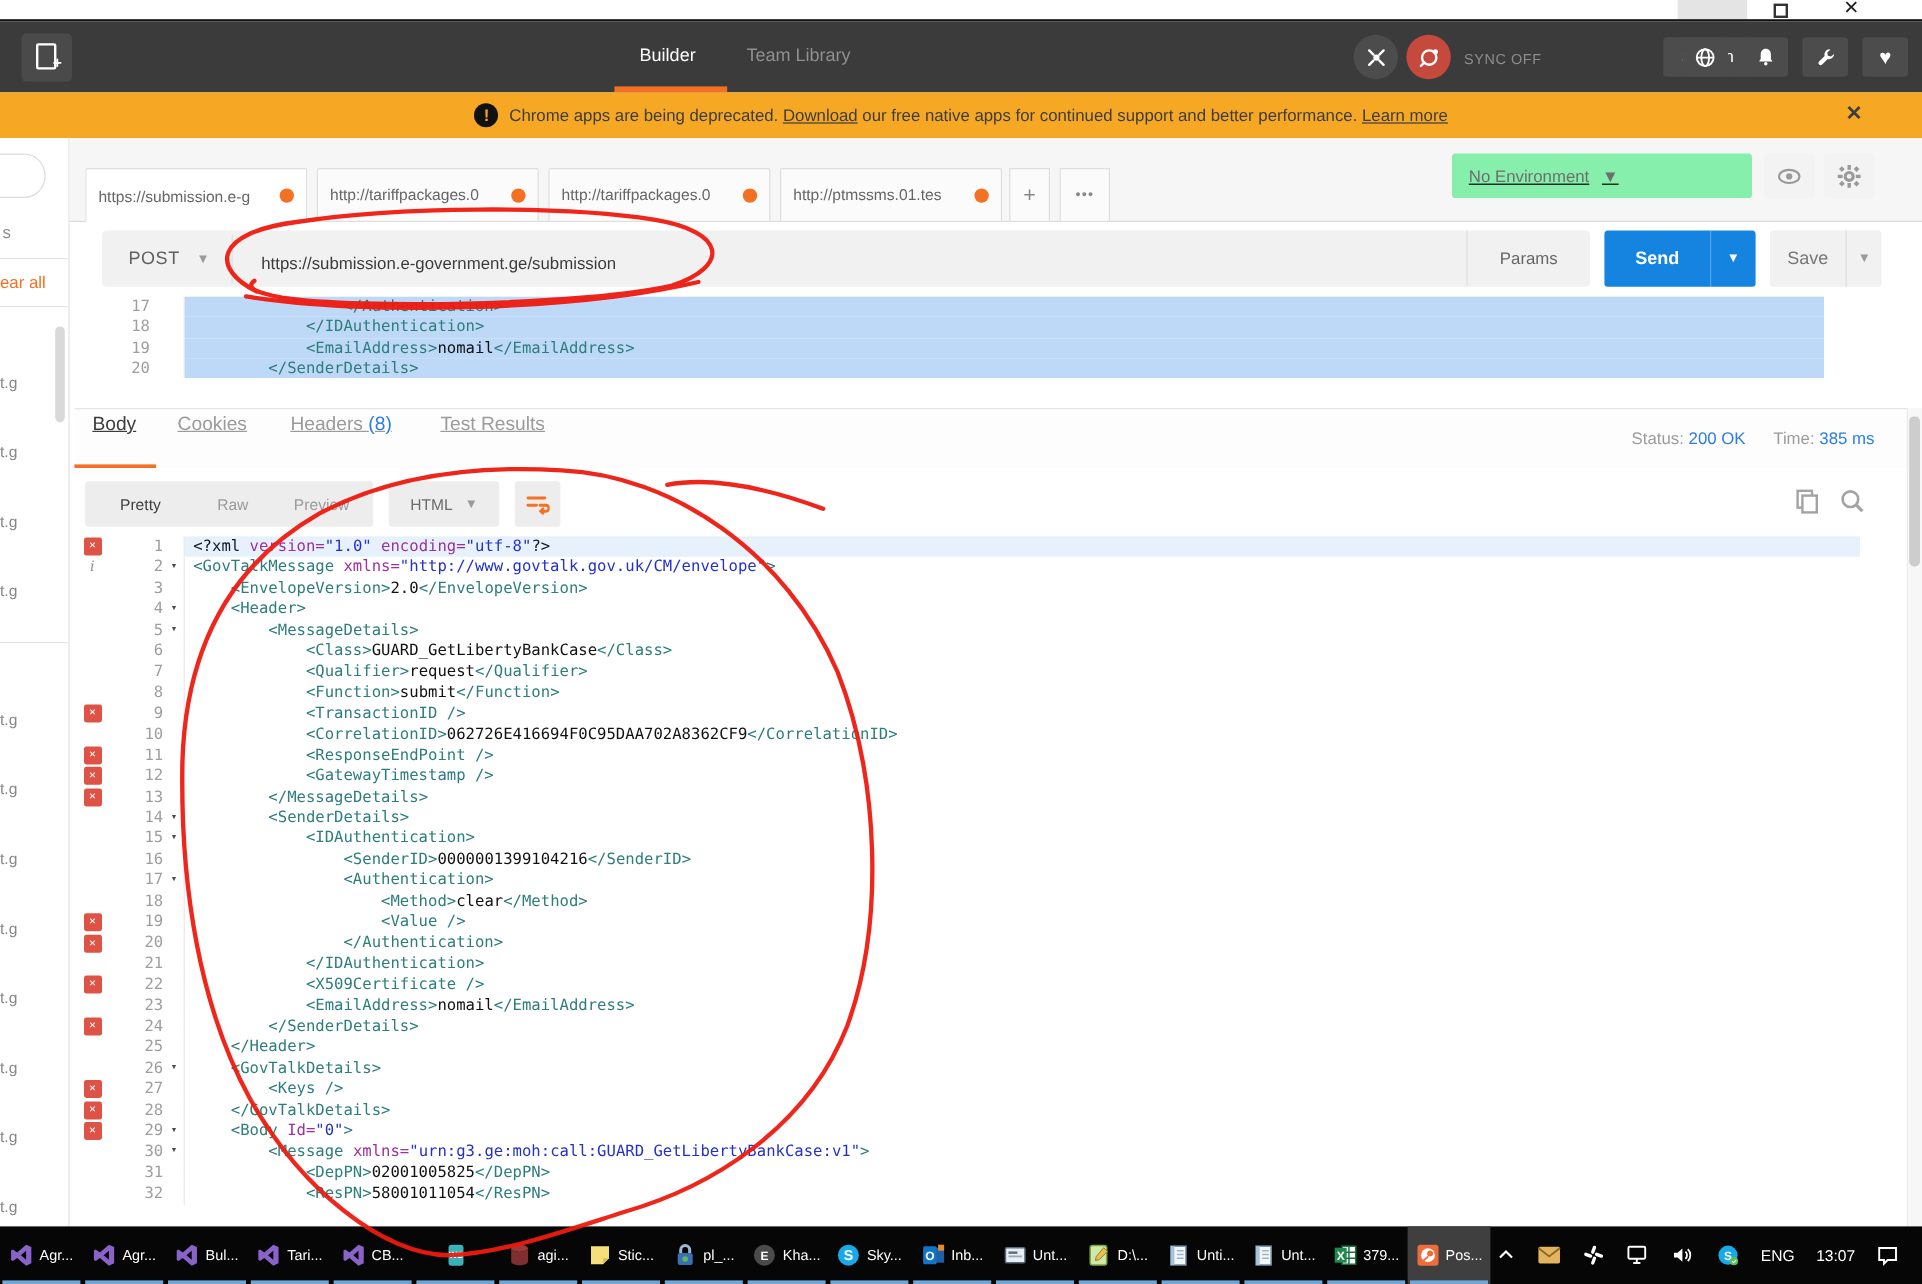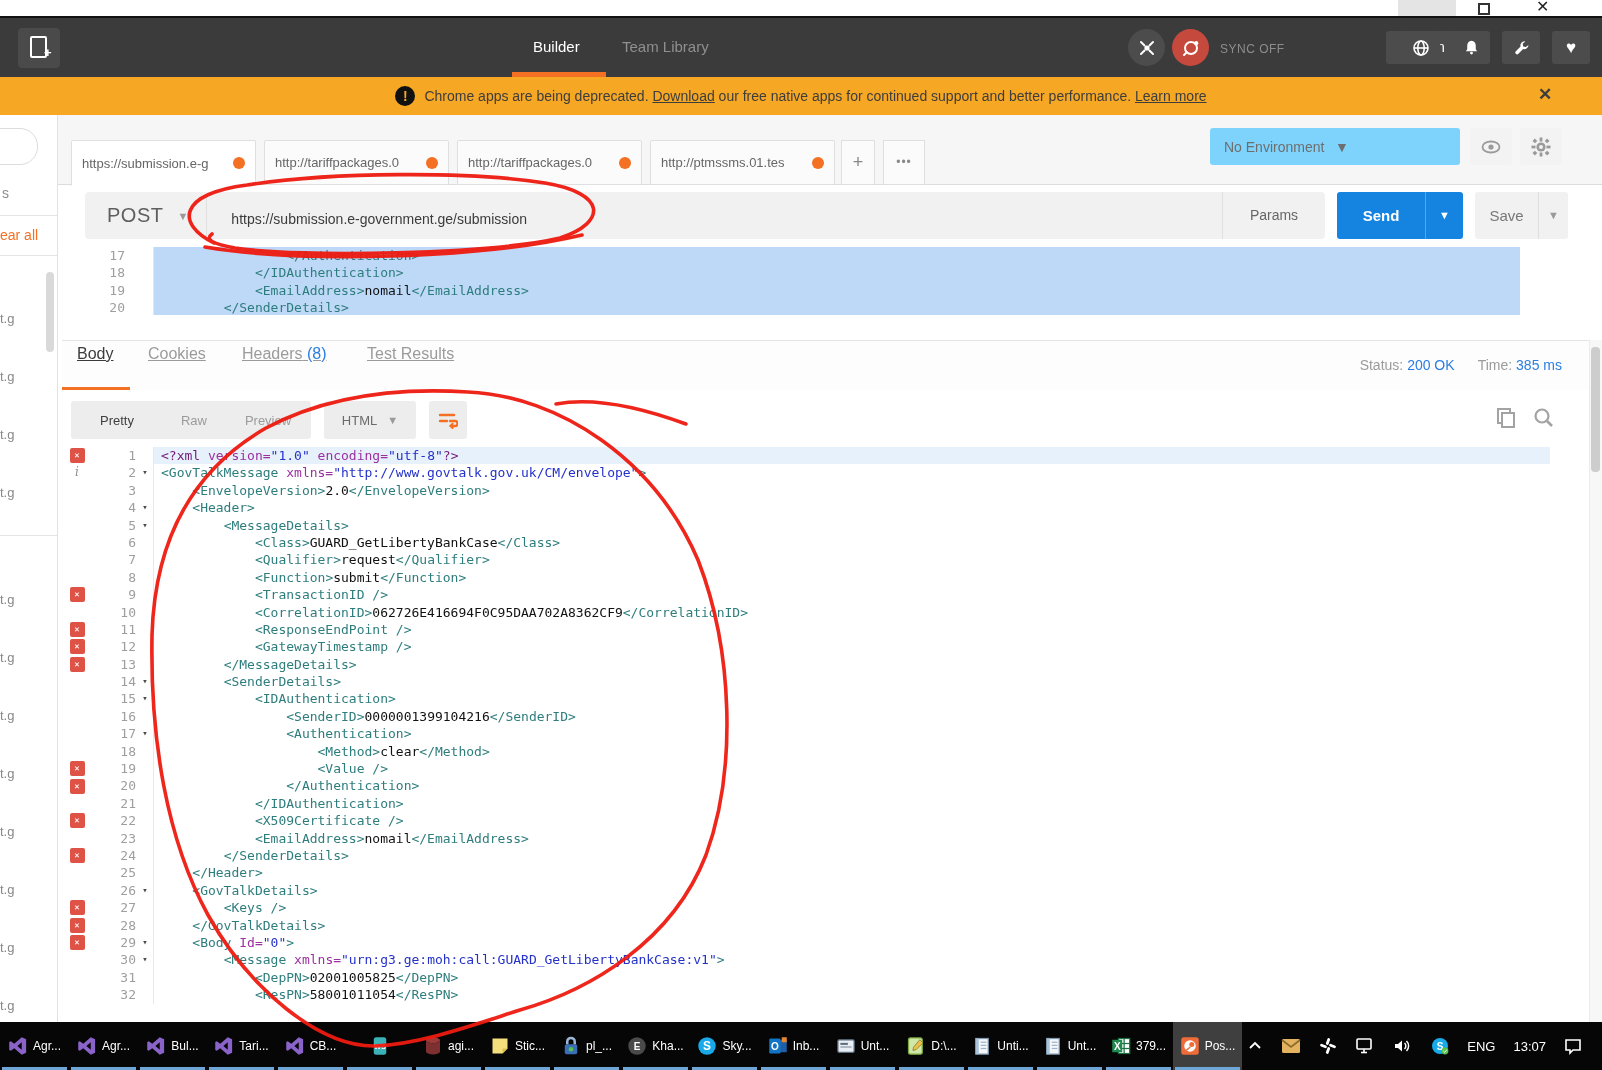--- a/index.html
+++ b/index.html
@@ -48,29 +48,29 @@
   #side-thumb { left:46px; top:157px; width:8px; height:80px; background:#d9d9d9; border-radius:4px; }
 
   
   #tabband { left:58px; top:115px; width:1544px; height:70px; background:#f6f6f6; border-bottom:1px solid #dcdcdc; }
   .req-tab { top:140px; width:185px; height:45px; background:#fbfbfb; border:1px solid #dfdfdf; border-radius:2px 2px 0 0; display:flex; align-items:center; padding:0 10px;justify-content:center; }
   .req-tab.active { background:#fff; border-bottom:1px solid #fff; height:46px; }
   .req-tab .lbl { font-size:13px; color:#666; white-space:nowrap; overflow:hidden; flex:1; }
   .req-tab .dot { width:12px; height:12px; border-radius:50%; background:#f47023; margin-left:4px; flex:none; }
   #tab-add { left:841px; top:140px; width:34px; height:45px; background:#fbfbfb; border:1px solid #dfdfdf; color:#888; font-size:18px; text-align:center; line-height:43px; }
   #tab-more { left:883px; top:140px; width:42px; height:45px; background:#fbfbfb; border:1px solid #dfdfdf; color:#888; font-size:12px; text-align:center; line-height:43px; letter-spacing:1px; }
-  #env-select { left:1210px; top:128px; width:250px; height:37px; background:#7dd3fc; border-radius:3px; display:flex; align-items:center; padding:0 14px; }
+  #env-select { left:1210px; top:128px; width:250px; height:37px; background:#86efac; border-radius:3px; display:flex; align-items:center; padding:0 14px;text-decoration:underline; }
   #env-select span { font-size:14px; color:#6e6e6e; flex:1; }
   .chev { color:#9a9a9a; font-size:11px; }
   .env-btn { top:128px; width:42px; height:37px; background:#f3f3f3; border-radius:3px; display:flex; align-items:center; justify-content:center; }
   #eye-btn { left:1470px; } #gear-btn { left:1520px; }
 
   
   #url-group { left:85px; top:192px; width:1240px; height:47px; background:#f1f1f1; border-radius:4px; display:flex; align-items:center; }
-  #method { padding-left:22px; font-size:20px; color:#5f5f5f; letter-spacing:.5px; }
+  #method { padding-left:22px; font-size:15px; color:#5f5f5f; letter-spacing:.5px; }
   #method-chev { padding:0 18px 0 14px; }
   #url-text { flex:1; font-size:14px; color:#3b3b3b; padding-left:24px; border-left:1px solid #e0e0e0; line-height:47px; height:40px; white-space:nowrap; overflow:hidden; }
   #params-btn { width:103px; text-align:center; font-size:14px; color:#666; border-left:1px solid #e0e0e0; line-height:47px; height:47px; }
   #send-btn { left:1337px; top:192px; width:126px; height:47px; background:#1583e0; border-radius:3px; display:flex; }
   #send-label { width:88px; text-align:center; line-height:47px; color:#fff; font-size:15px; font-weight:bold; }
   #send-chev { width:38px; text-align:center; line-height:47px; color:#fff; font-size:11px; border-left:1px solid rgba(255,255,255,.28); }
   #save-btn { left:1475px; top:192px; width:93px; height:47px; background:#f1f1f1; border-radius:3px; display:flex; }
   #save-label { width:63px; text-align:center; line-height:47px; color:#777; font-size:15px; }
   #save-chev { width:30px; text-align:center; line-height:47px; font-size:11px; color:#999; border-left:1px solid #dedede; }
 
@@ -103,21 +103,21 @@
   #resp-editor { left:62px; top:443px; width:1488px; height:579px; background:#fff; overflow:hidden; padding-top:4px; }
   .cm-line { display:flex; height:17.4px; line-height:17.4px; }
   .cm-gutter { width:92px; flex:none; display:flex; border-right:1px solid #e8e8e8; }
   .gut-mark { width:30px; flex:none; display:flex; align-items:center; justify-content:center; }
   .gut-num { width:44px; flex:none; text-align:right; color:#9e9e9e; }
   .gut-fold { width:18px; flex:none; text-align:center; font-size:9px; color:#4a4a4a; line-height:17.4px; }
   .cm-code { flex:1; white-space:pre; color:#111; padding-left:7px; }
   .cm-line.active .cm-code { background:#e7f1fc; }
   .err-mark { width:15px; height:15px; background:#df5347; border-radius:2px; color:#fff; font-size:9px; font-weight:bold; text-align:center; line-height:15px; }
   .info-mark { font-family:"DejaVu Serif", serif; font-style:italic; color:#909090; font-size:12px; }
-  .tag { color:#2e7d7d; } .attr { color:#9b30a0; } .str { color:#2431c9; } .meta { color:#701a75; }
+  .tag { color:#2e7d7d; } .attr { color:#9b30a0; } .str { color:#2431c9; } .meta { color:#0f172a; }
 
   #main-scroll-track { left:1589px; top:340px; width:13px; height:682px; background:#f7f7f7; border-left:1px solid #ebebeb; }
   #main-scroll-thumb { left:1591px; top:347px; width:9px; height:125px; background:#cdcdcd; border-radius:4px; }
 
   
   #taskbar { left:0; top:1022px; width:1602px; height:48px; background:#060606; display:flex; align-items:stretch; }
   .tb-item { width:69px; flex:none; position:relative; display:flex; align-items:center; justify-content:center; gap:5px; }
   .tb-item.active { background:#3f3f3f; }
   .tb-item .tb-lbl { color:#fff; font-size:12px; white-space:nowrap; }
   .tb-bar { position:absolute; left:2px; right:2px; bottom:0; height:3px; background:#6fa6d8; }

